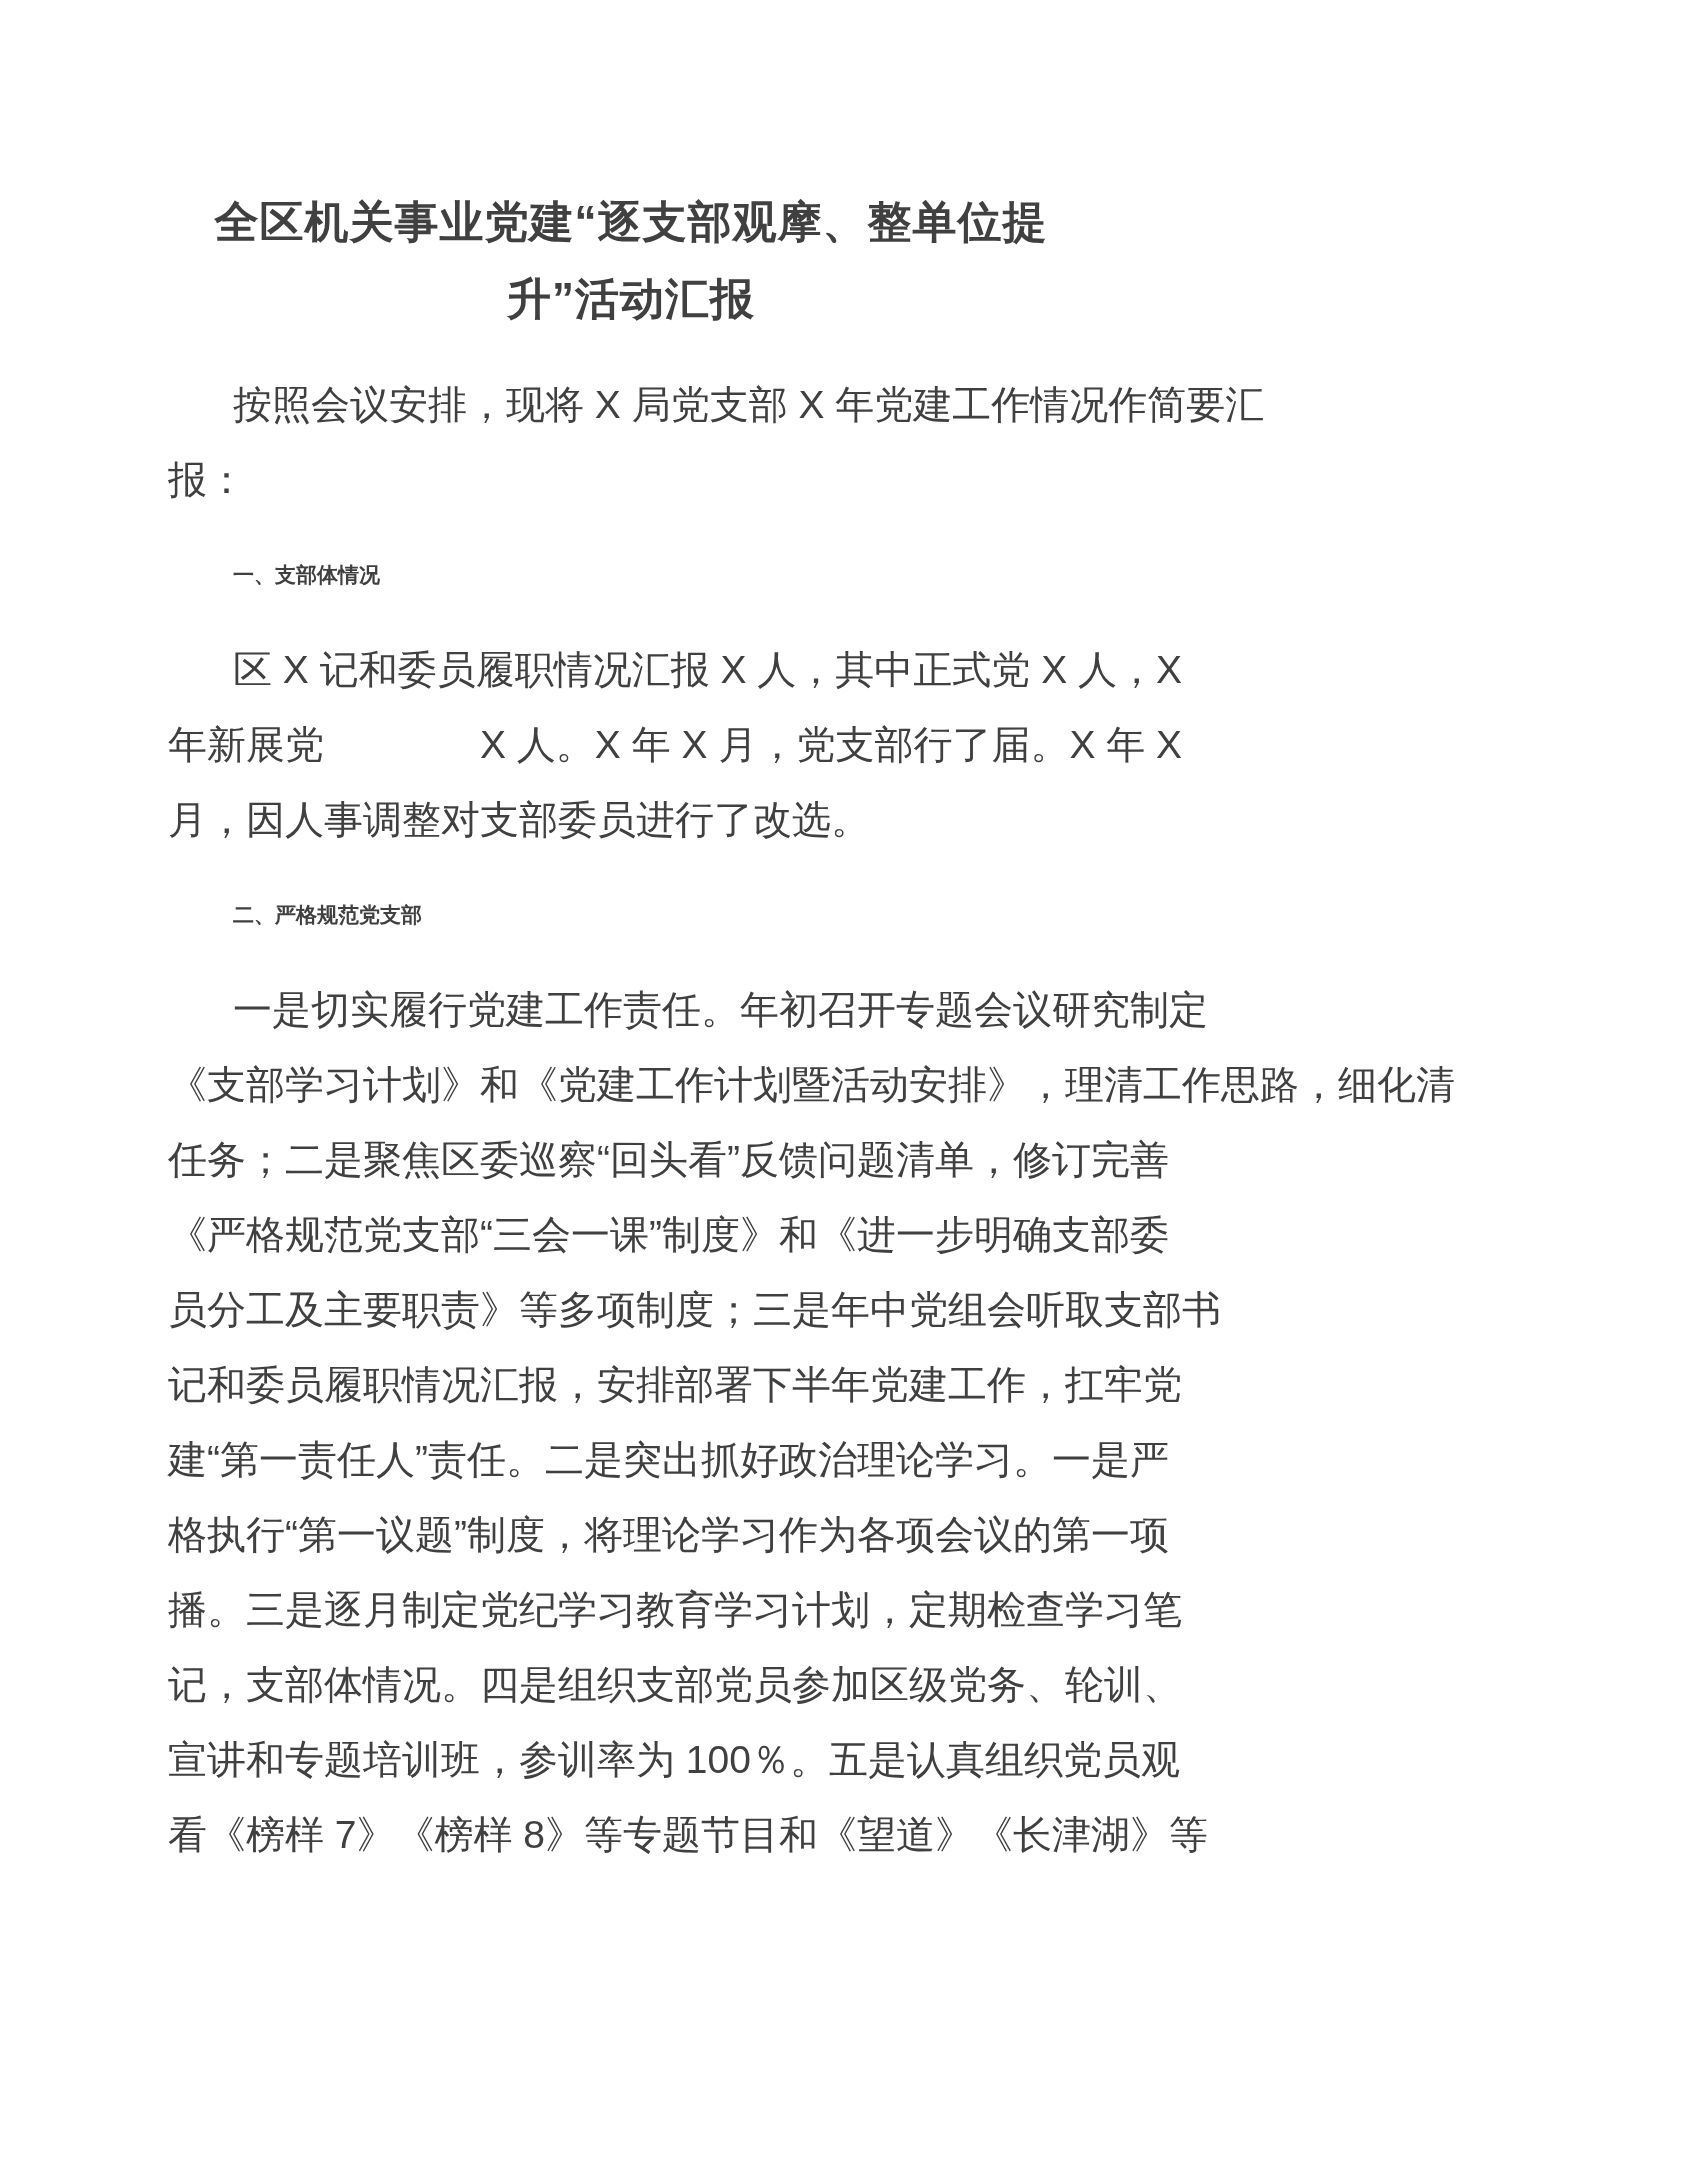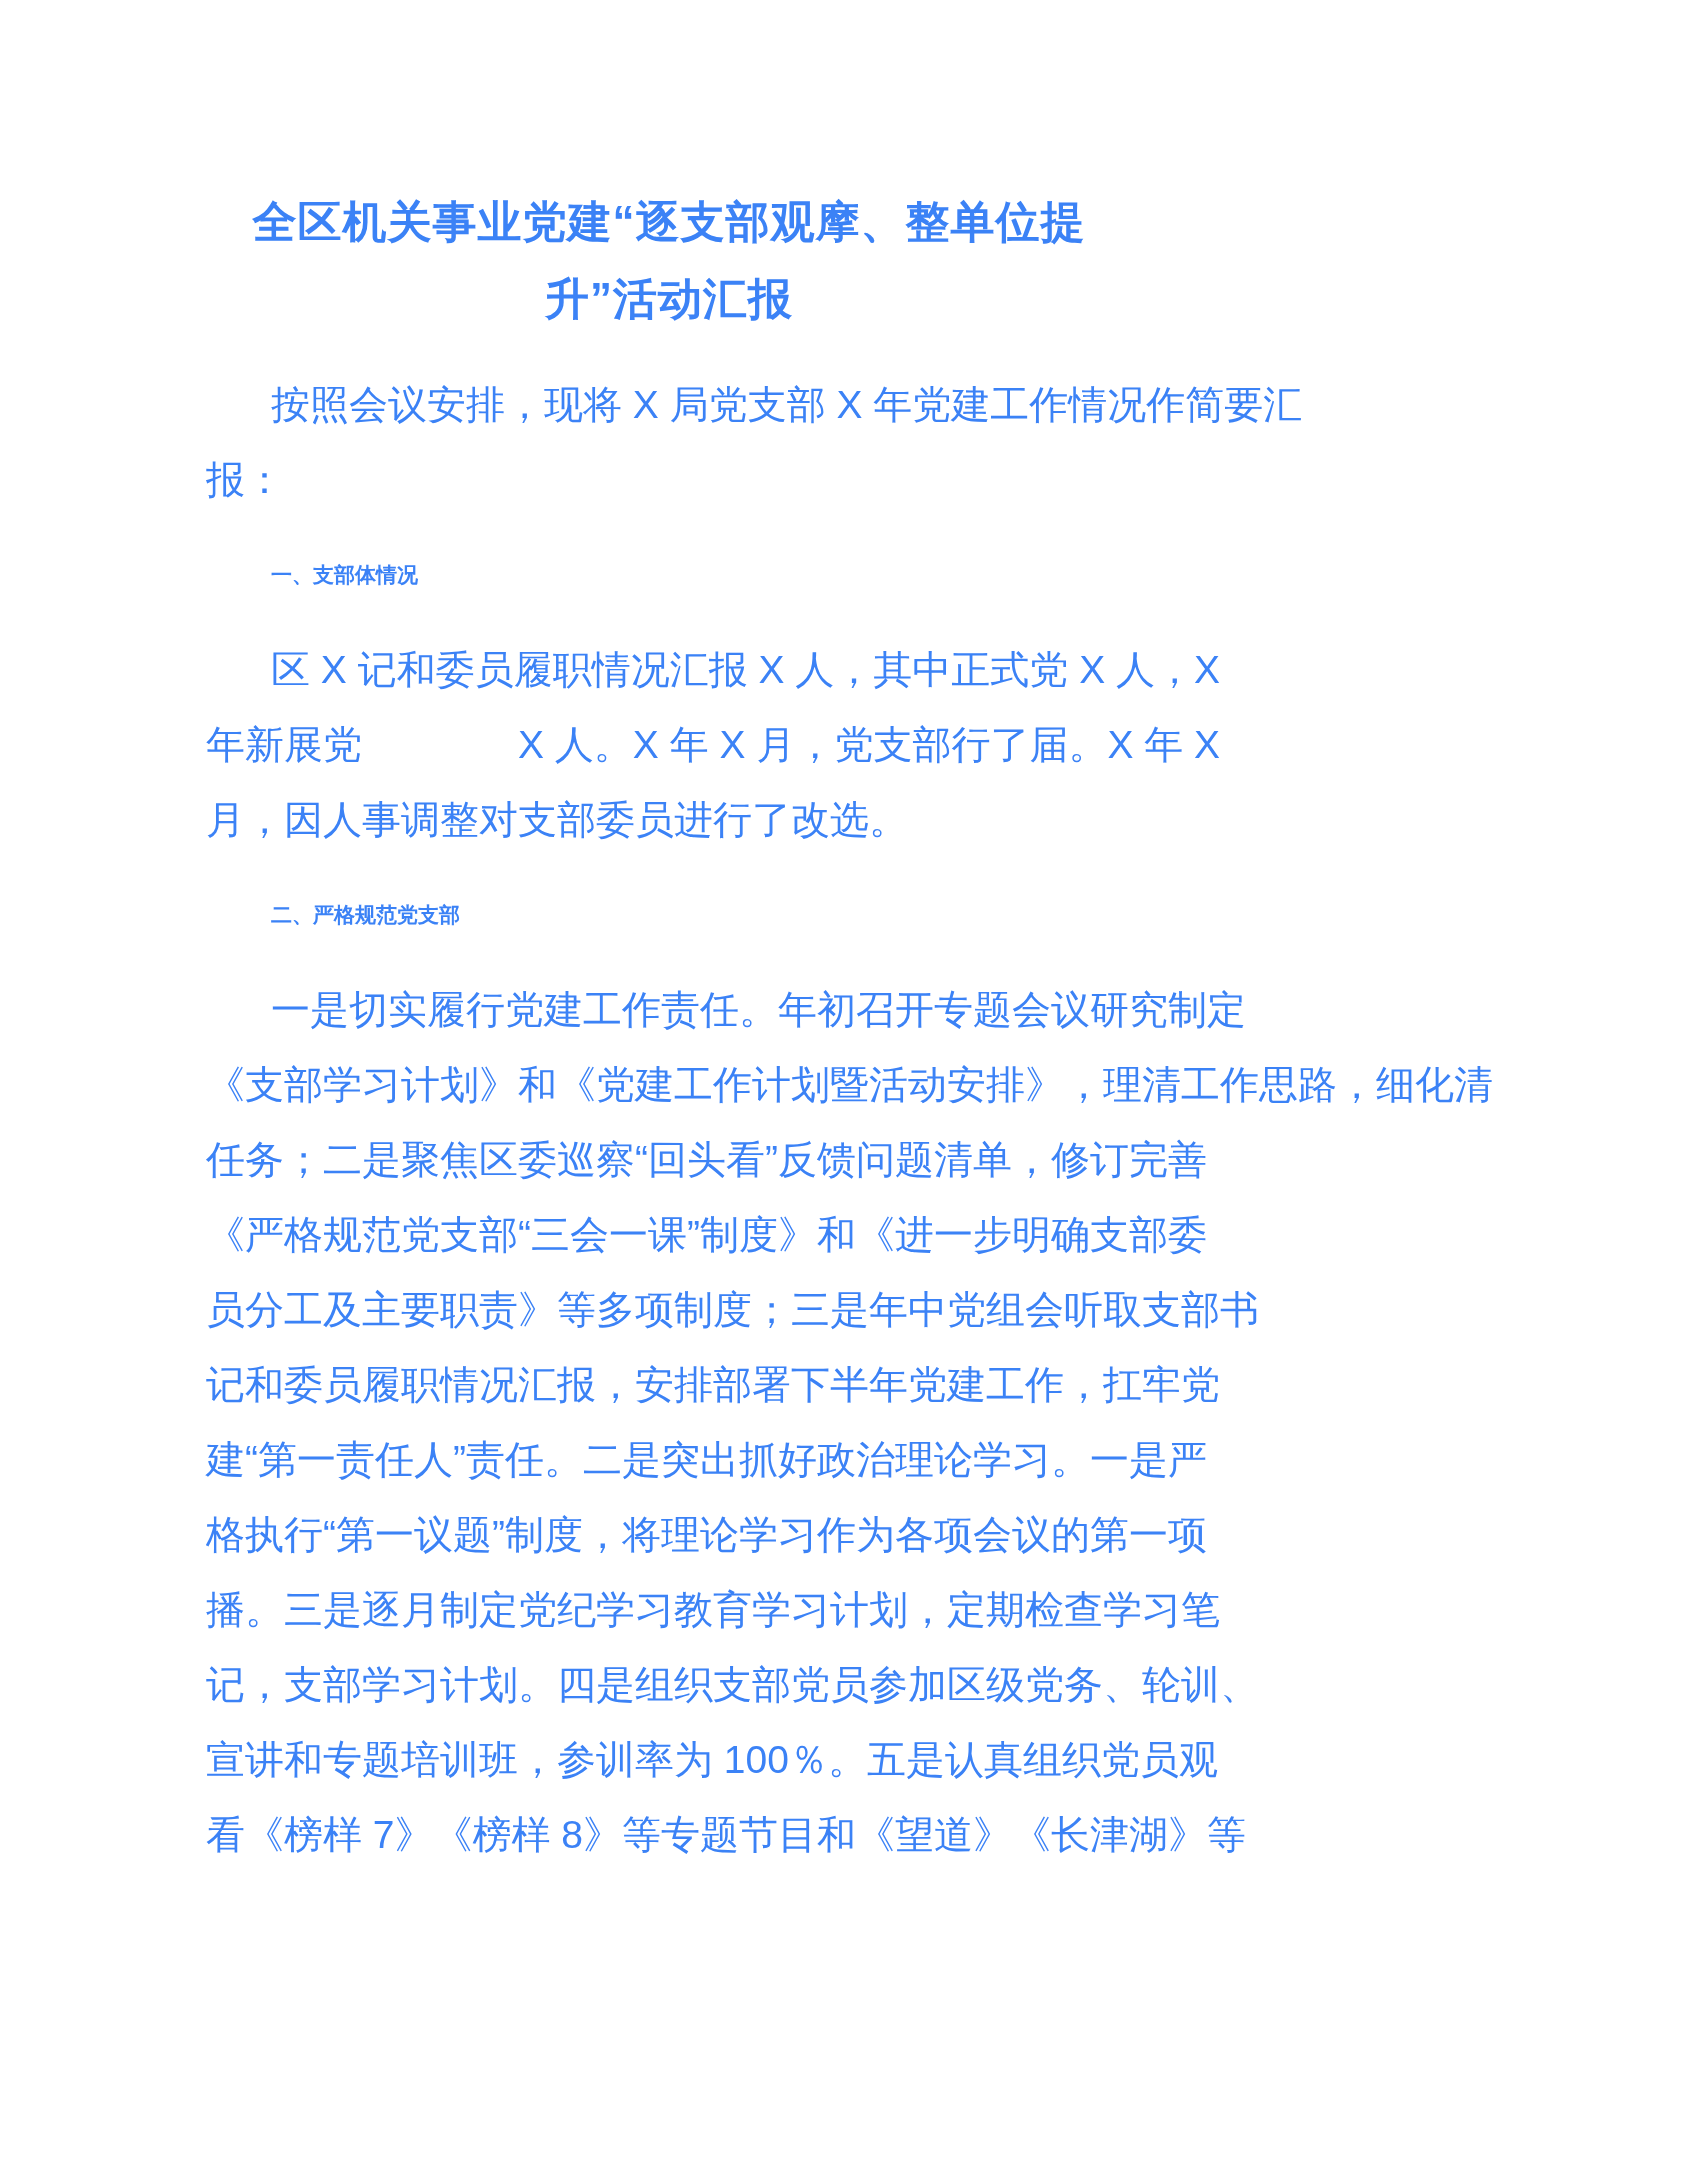--- a/index.html
+++ b/index.html
@@ -5,24 +5,23 @@
   html, body {
     margin: 0;
     padding: 0;
     background: #ffffff;
   }
   .page {
     position: relative;
     width: 1469px;
     height: 2178px;
     background: #ffffff;
-    color: #3b82f6;
+    color: #404040;
     font-family: "Liberation Sans", "DejaVu Sans", sans-serif;
     overflow: hidden;
-    margin-left: 38px;
   }
   .content {
     position: absolute;
     left: 168px;
     top: 183px;
     width: 926px;
   }
   .doc-title {
     font-size: 44px;
     font-weight: 700;
@@ -86,20 +85,20 @@
     <p class="para">
       <span class="line indent">一是切实履行党建工作责任。年初召开专题会议研究制定</span>
       <span class="line">《支部学习计划》和《党建工作计划暨活动安排》，理清工作思路，细化清</span>
       <span class="line">任务；二是聚焦区委巡察“回头看”反馈问题清单，修订完善</span>
       <span class="line">《严格规范党支部“三会一课”制度》和《进一步明确支部委</span>
       <span class="line">员分工及主要职责》等多项制度；三是年中党组会听取支部书</span>
       <span class="line">记和委员履职情况汇报，安排部署下半年党建工作，扛牢党</span>
       <span class="line">建“第一责任人”责任。二是突出抓好政治理论学习。一是严</span>
       <span class="line">格执行“第一议题”制度，将理论学习作为各项会议的第一项</span>
       <span class="line">播。三是逐月制定党纪学习教育学习计划，定期检查学习笔</span>
-      <span class="line">记，支部学习计划。四是组织支部党员参加区级党务、轮训、</span>
+      <span class="line">记，支部体情况。四是组织支部党员参加区级党务、轮训、</span>
       <span class="line">宣讲和专题培训班，参训率为 100％。五是认真组织党员观</span>
       <span class="line">看《榜样 7》《榜样 8》等专题节目和《望道》《长津湖》等</span>
     </p>
 
   </div>
 </div>
 
 
 </body></html>

